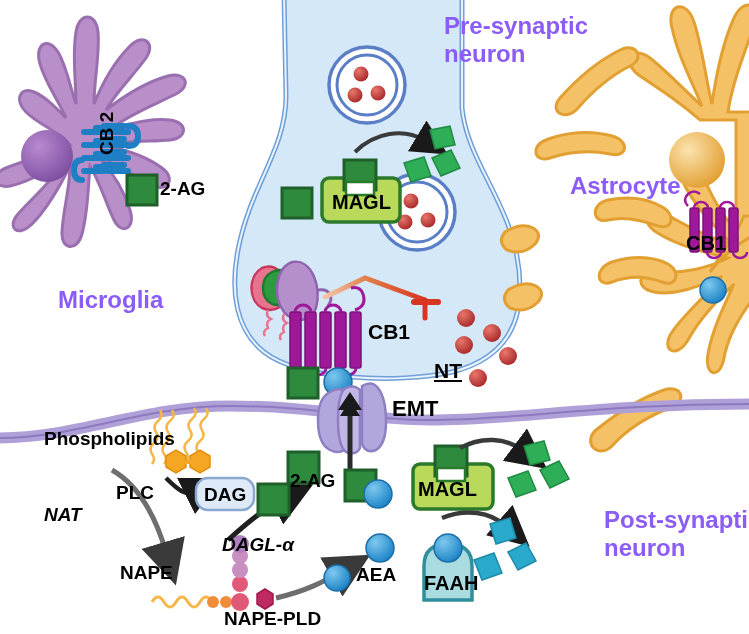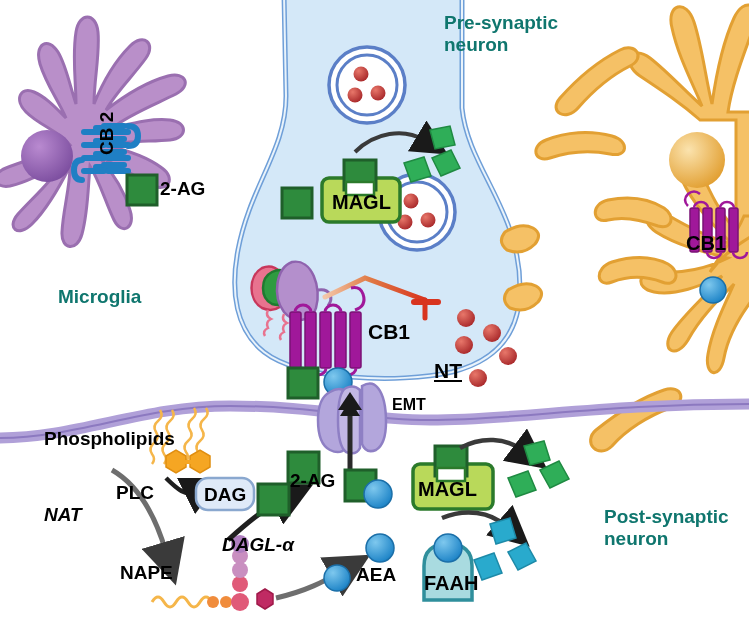--- a/index.html
+++ b/index.html
@@ -1,20 +1,20 @@
 <!DOCTYPE html>
 <html><head>
 <meta charset="utf-8">
 <style>
   html,body{margin:0;padding:0;background:#fff;}
   body{font-family:"Liberation Sans",sans-serif;}
   #stage{position:relative;width:749px;height:634px;background:#ffffff;overflow:hidden;}
   #stage svg{position:absolute;left:0;top:0;}
   .lbl{position:absolute;font-family:"Liberation Sans",sans-serif;font-weight:bold;white-space:pre;line-height:1.15;}
-  .cell-lbl{color:#0f766e;font-size:19px;}
+  .cell-lbl{color:#8b5cf6;font-size:24px;}
   .blk{color:#000;font-size:19px;}
   .rot{transform:rotate(-90deg);transform-origin:left top;}
 </style>
 </head>
 <body>
 
 <div id="stage">
 
 <svg width="749" height="634" viewBox="0 0 749 634">
   <defs>
@@ -300,37 +300,39 @@
   <g fill="#29aacd" stroke="#1d8aa8" stroke-width="1.5">
     <path d="M490,524 l20,-6 l6,20 l-20,6 z"></path>
     <path d="M474,560 l20,-7 l8,20 l-20,7 z"></path>
     <path d="M508,552 l18,-9 l10,18 l-18,9 z"></path>
   </g>
 </svg>
 
 <div class="lbl cell-lbl" style="left:58px;top:286px;">Microglia</div>
 <div class="lbl cell-lbl" style="left:444px;top:12px;">Pre-synaptic
 neuron</div>
+<div class="lbl cell-lbl" style="left:570px;top:172px;">Astrocyte</div>
 <div class="lbl cell-lbl" style="left:604px;top:506px;">Post-synaptic
 neuron</div>
 
 <div class="lbl blk rot" style="left:96px;top:155px;">CB 2</div>
 <div class="lbl blk" style="left:160px;top:178px;">2-AG</div>
 
 <div class="lbl blk" style="left:332px;top:191px;font-size:20px;">MAGL</div>
 <div class="lbl blk" style="left:368px;top:320px;font-size:21px;">CB1</div>
 <div class="lbl blk" style="left:434px;top:359px;font-size:21px;text-decoration:underline;">NT</div>
-<div class="lbl blk" style="left:392px;top:396px;font-size:16px;text-align:right;">EMT</div>
+<div class="lbl blk" style="left:392px;top:396px;font-size:22px;text-align:right;">EMT</div>
 
 <div class="lbl blk" style="left:686px;top:232px;font-size:20px;">CB1</div>
 
 <div class="lbl blk" style="left:28px;top:428px;margin-left:16px;">Phospholipids</div>
 <div class="lbl blk" style="left:116px;top:482px;">PLC</div>
 <div class="lbl blk" style="left:44px;top:504px;font-style:italic;">NAT</div>
 <div class="lbl blk" style="left:204px;top:484px;">DAG</div>
 <div class="lbl blk" style="left:120px;top:562px;">NAPE</div>
 <div class="lbl blk" style="left:222px;top:534px;font-style:italic;">DAGL-α</div>
+<div class="lbl blk" style="left:224px;top:608px;">NAPE-PLD</div>
 <div class="lbl blk" style="left:290px;top:470px;">2-AG</div>
 <div class="lbl blk" style="left:356px;top:564px;">AEA</div>
 <div class="lbl blk" style="left: 418px; top: 478px; font-size: 20px;">MAGL</div>
 <div class="lbl blk" style="left: 424px; top: 572px; font-size: 20px;">FAAH</div>
 
 </div>
 
 </body></html>

